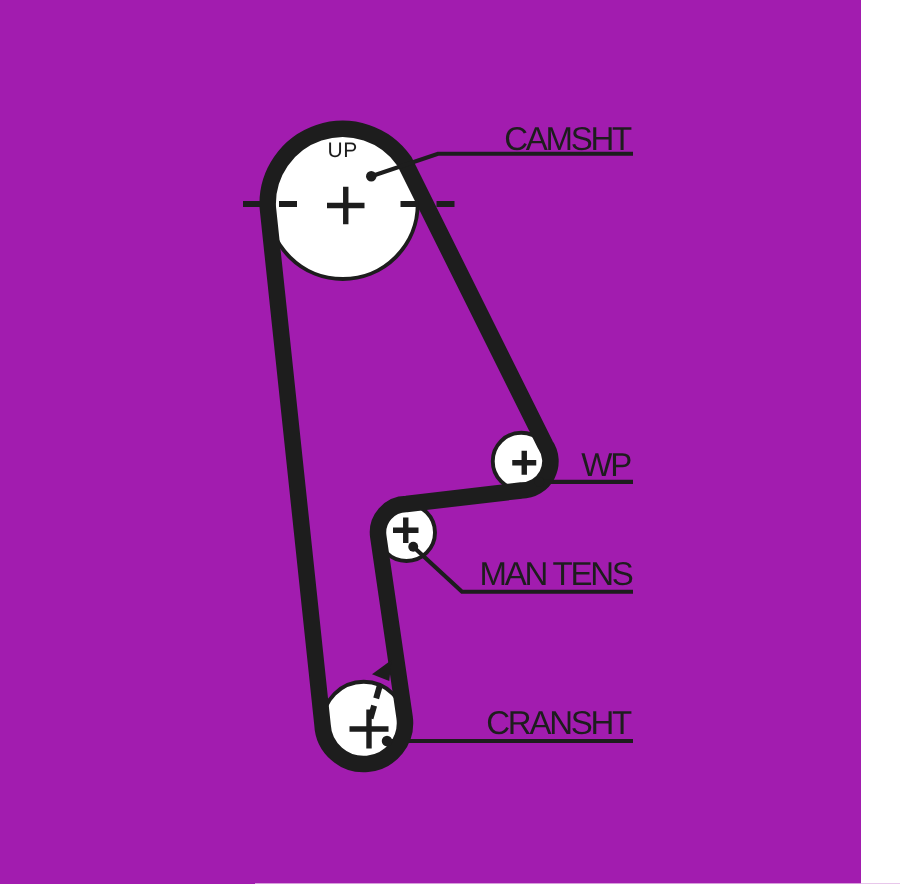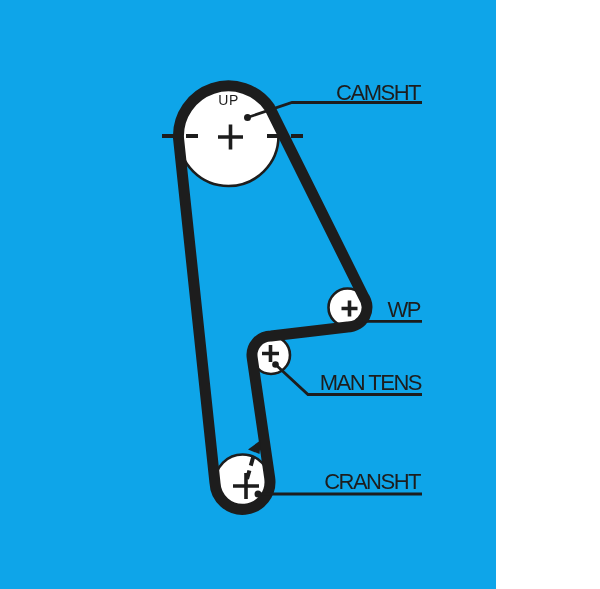--- a/index.html
+++ b/index.html
@@ -2,23 +2,23 @@
 <html><head>
 <meta charset="utf-8">
 <style>
   html, body {
     margin: 0;
     padding: 0;
     background: #ffffff;
   }
   .stage {
     position: relative;
-    width: 496px;
+    width: 574px;
     height: 589px;
-    background: #0ea5e9;
+    background: #a21caf;
     overflow: hidden;
   }
   svg { display: block; }
 
   .belt {
     fill: none;
     stroke: #1d1d1d;
     stroke-width: 11;
     stroke-linejoin: round;
     stroke-linecap: round;

